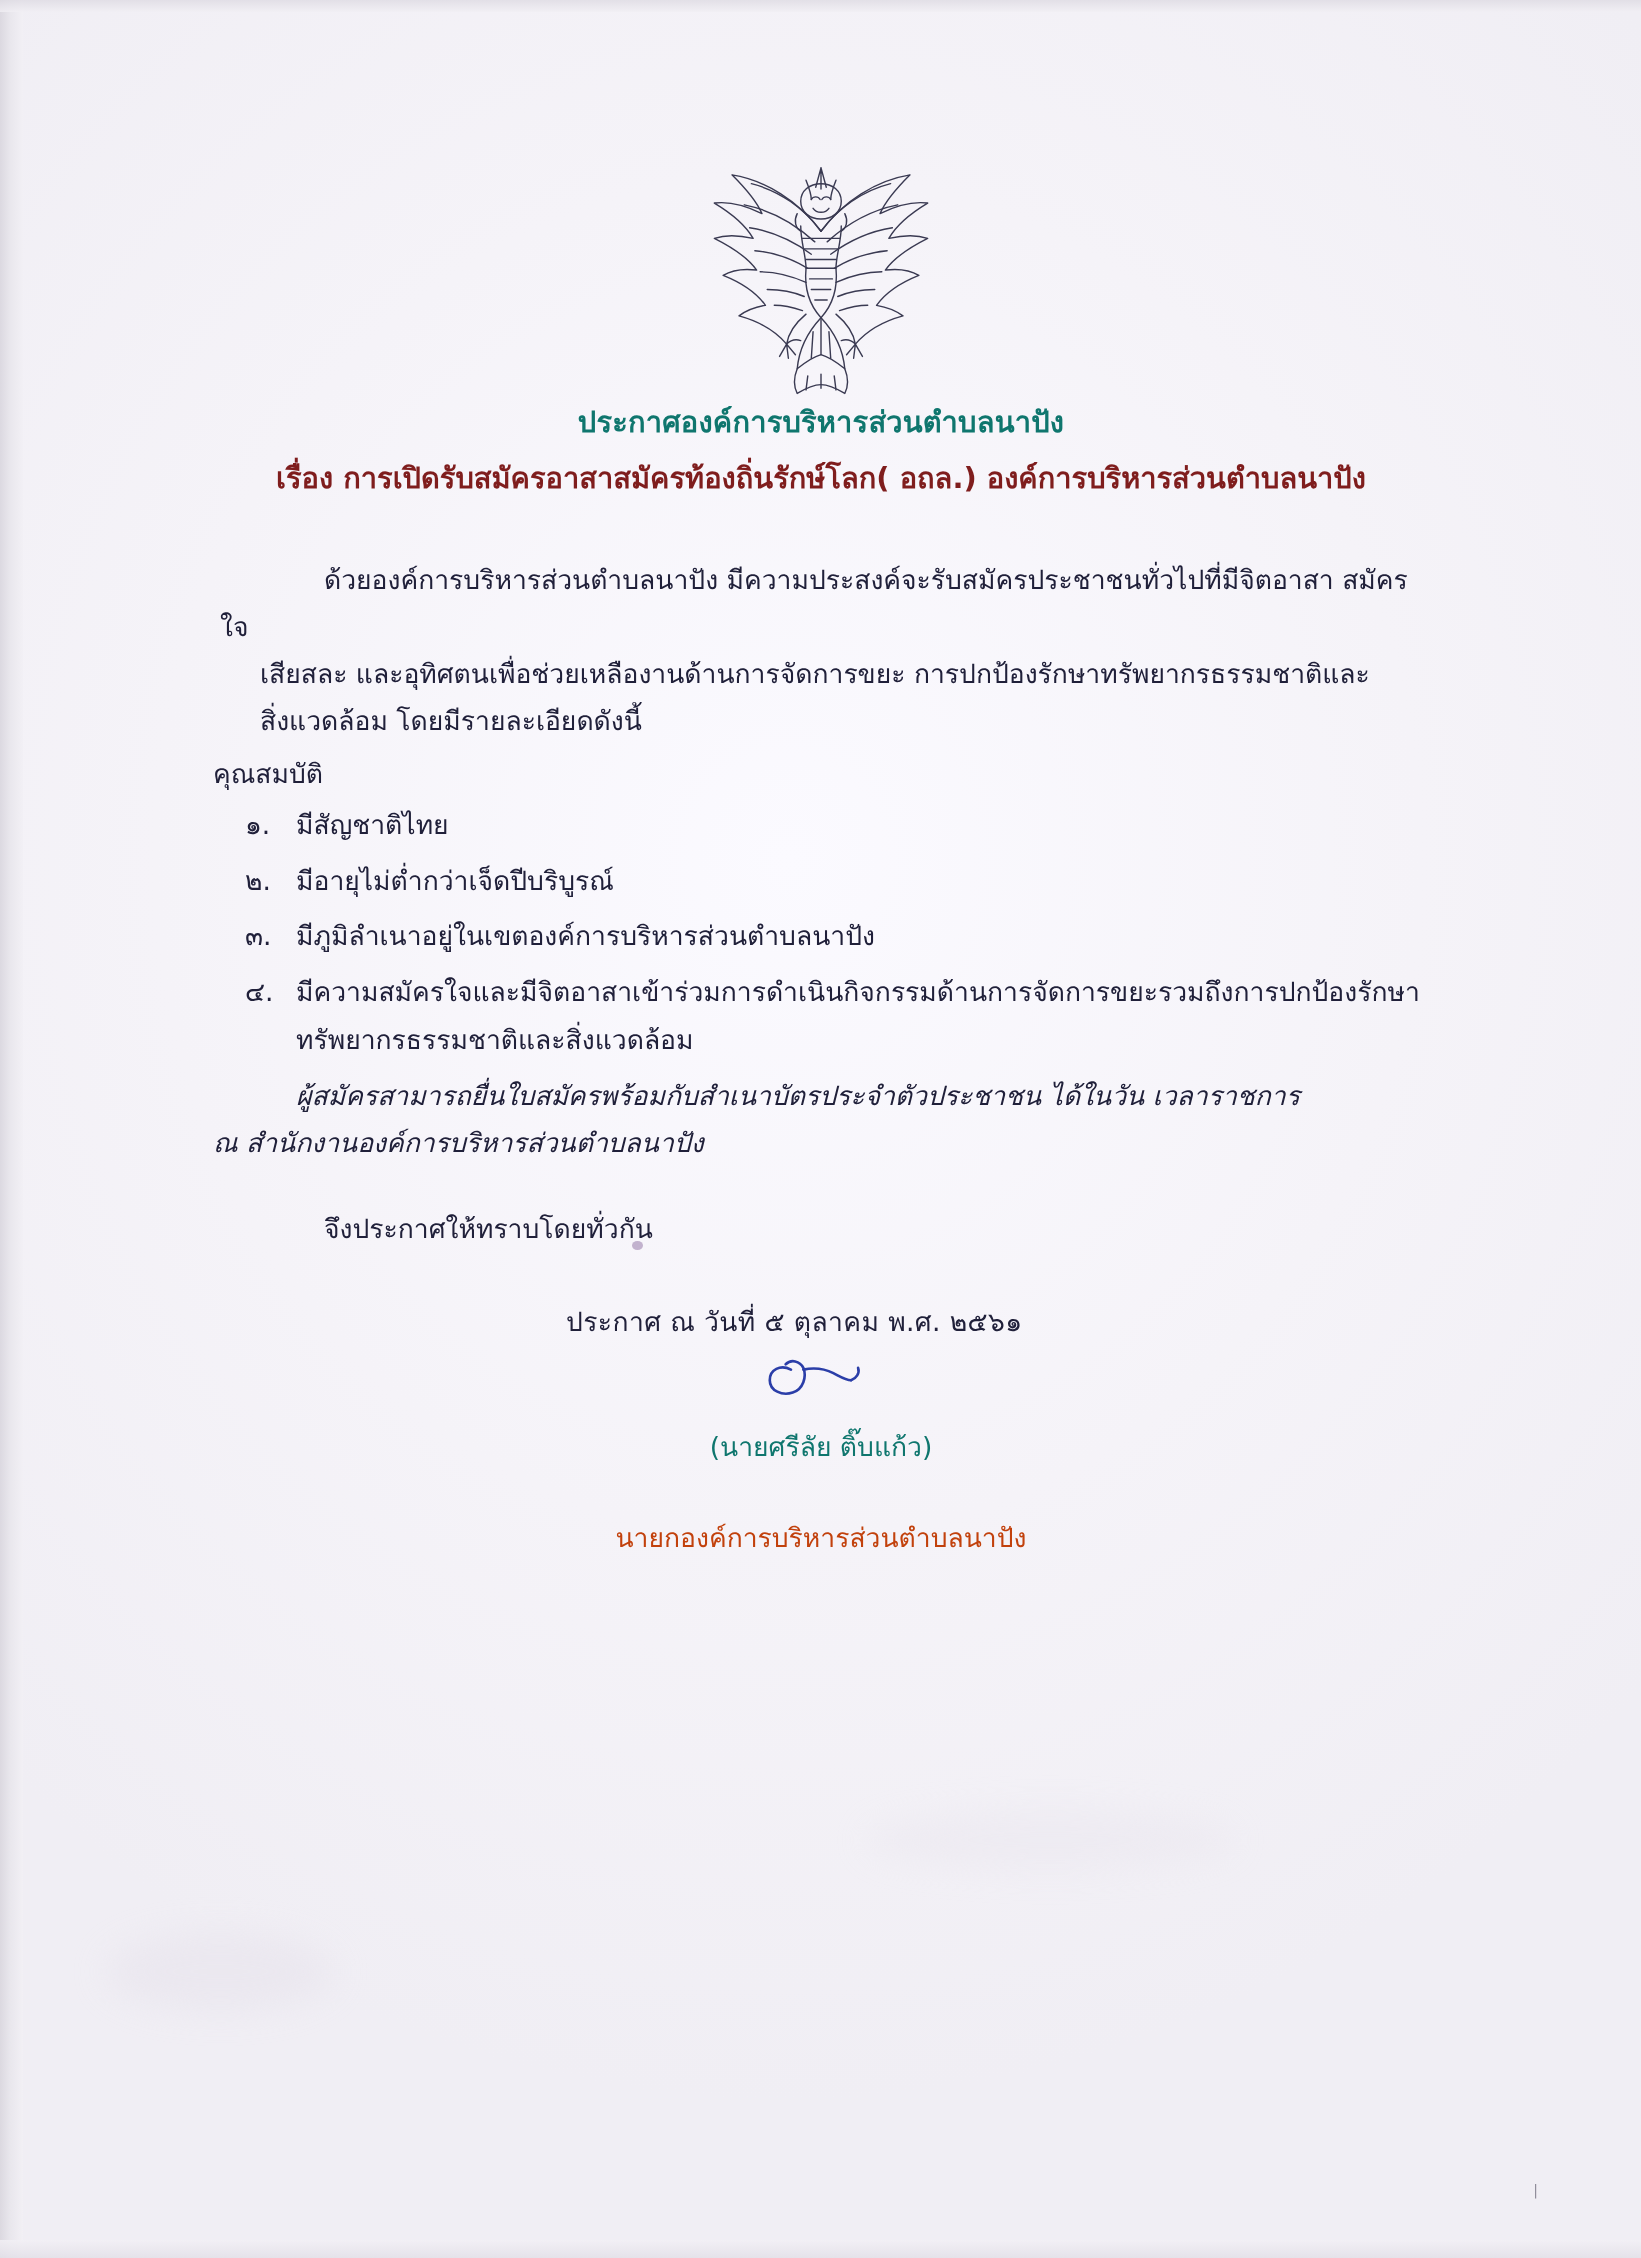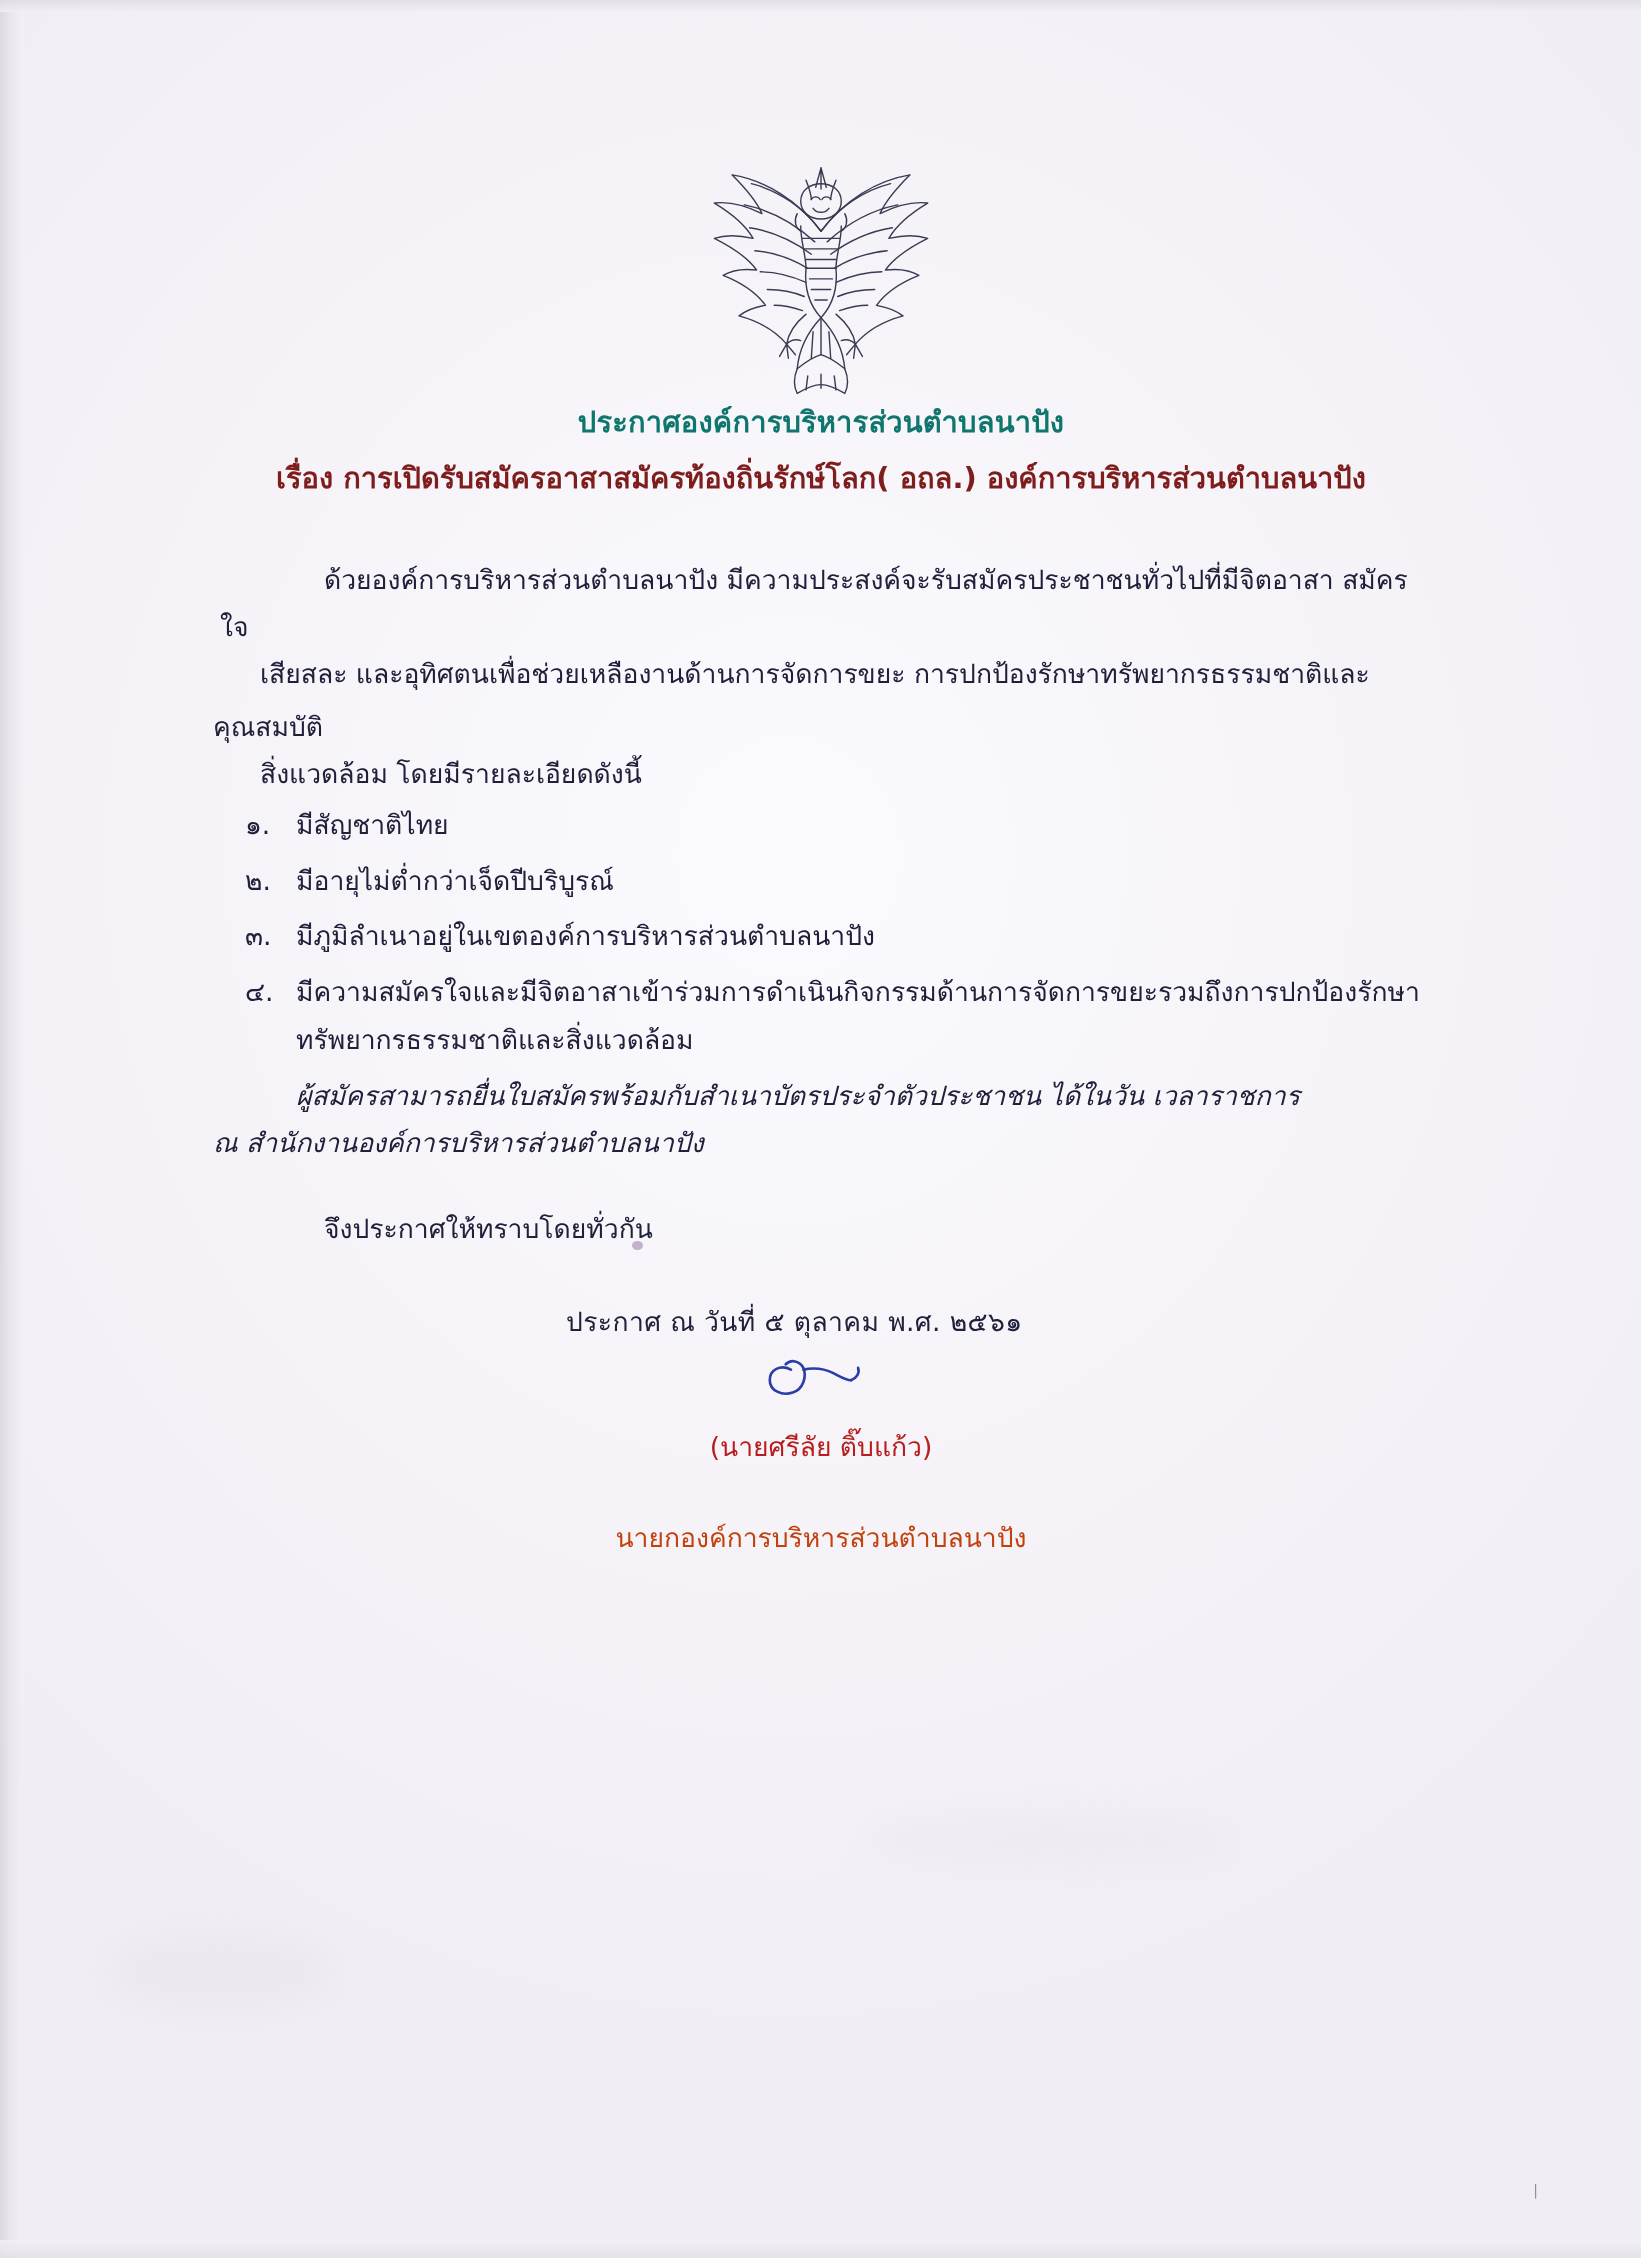--- a/index.html
+++ b/index.html
@@ -153,21 +153,21 @@
     position: relative;
   }
   .signature-mark svg {
     position: absolute;
     left: 50%;
     top: 0;
     transform: translateX(-50%);
   }
   .sign-name {
     font-size: 26.5px;
-    color: #b91c1c;
+    color: #0f766e;
     margin-top: 5.3px;
   }
   .sign-role {
     font-size: 26.5px;
     color: #c2410c;
     margin-top: 49px;
   }
   .tiny-mark {
     position: absolute;
     left: 632px;
@@ -247,22 +247,22 @@
     </div>
 
     <div class="title-block">
       <div class="title-line1">ประกาศองค์การบริหารส่วนตำบลนาปัง</div>
       <div class="title-line2">เรื่อง การเปิดรับสมัครอาสาสมัครท้องถิ่นรักษ์โลก( อถล.) องค์การบริหารส่วนตำบลนาปัง</div>
     </div>
 
     <div class="body-block">
       <div class="p-indent">ด้วยองค์การบริหารส่วนตำบลนาปัง มีความประสงค์จะรับสมัครประชาชนทั่วไปที่มีจิตอาสา สมัครใจ</div>
       <div class="p-plain">เสียสละ และอุทิศตนเพื่อช่วยเหลืองานด้านการจัดการขยะ การปกป้องรักษาทรัพยากรธรรมชาติและ</div>
+      <div class="p-plain">สิ่งแวดล้อม โดยมีรายละเอียดดังนี้</div>
       <div class="p-plain heading-sub">คุณสมบัติ</div>
-      <div class="p-plain">สิ่งแวดล้อม โดยมีรายละเอียดดังนี้</div>
 
       <ul class="olist">
         <li>
           <span class="num">๑.</span>
           <span>มีสัญชาติไทย</span>
         </li>
         <li>
           <span class="num">๒.</span>
           <span>มีอายุไม่ต่ำกว่าเจ็ดปีบริบูรณ์</span>
         </li>

